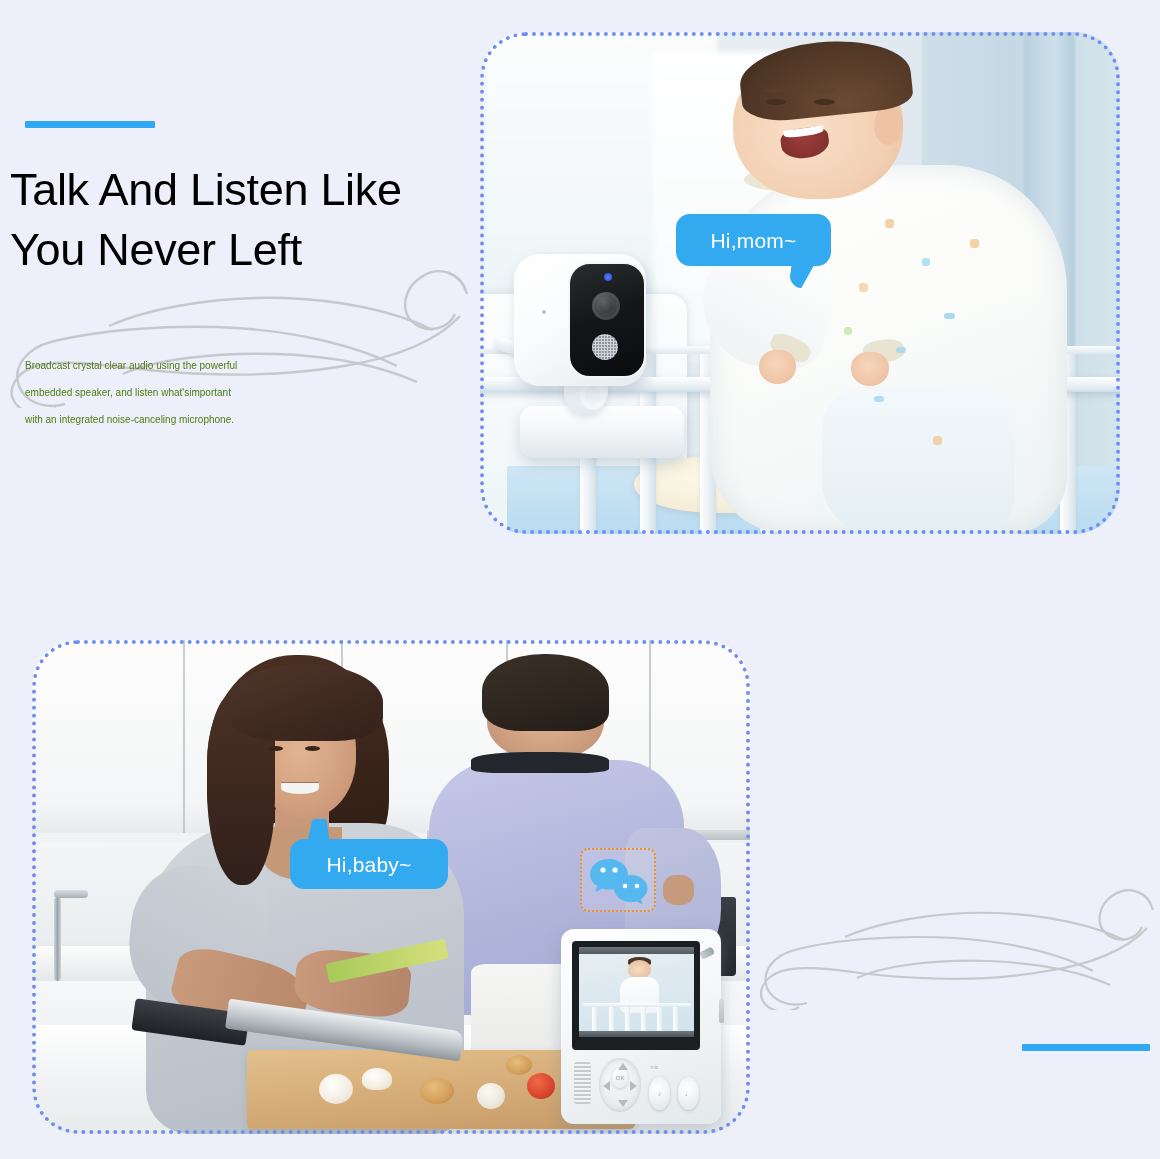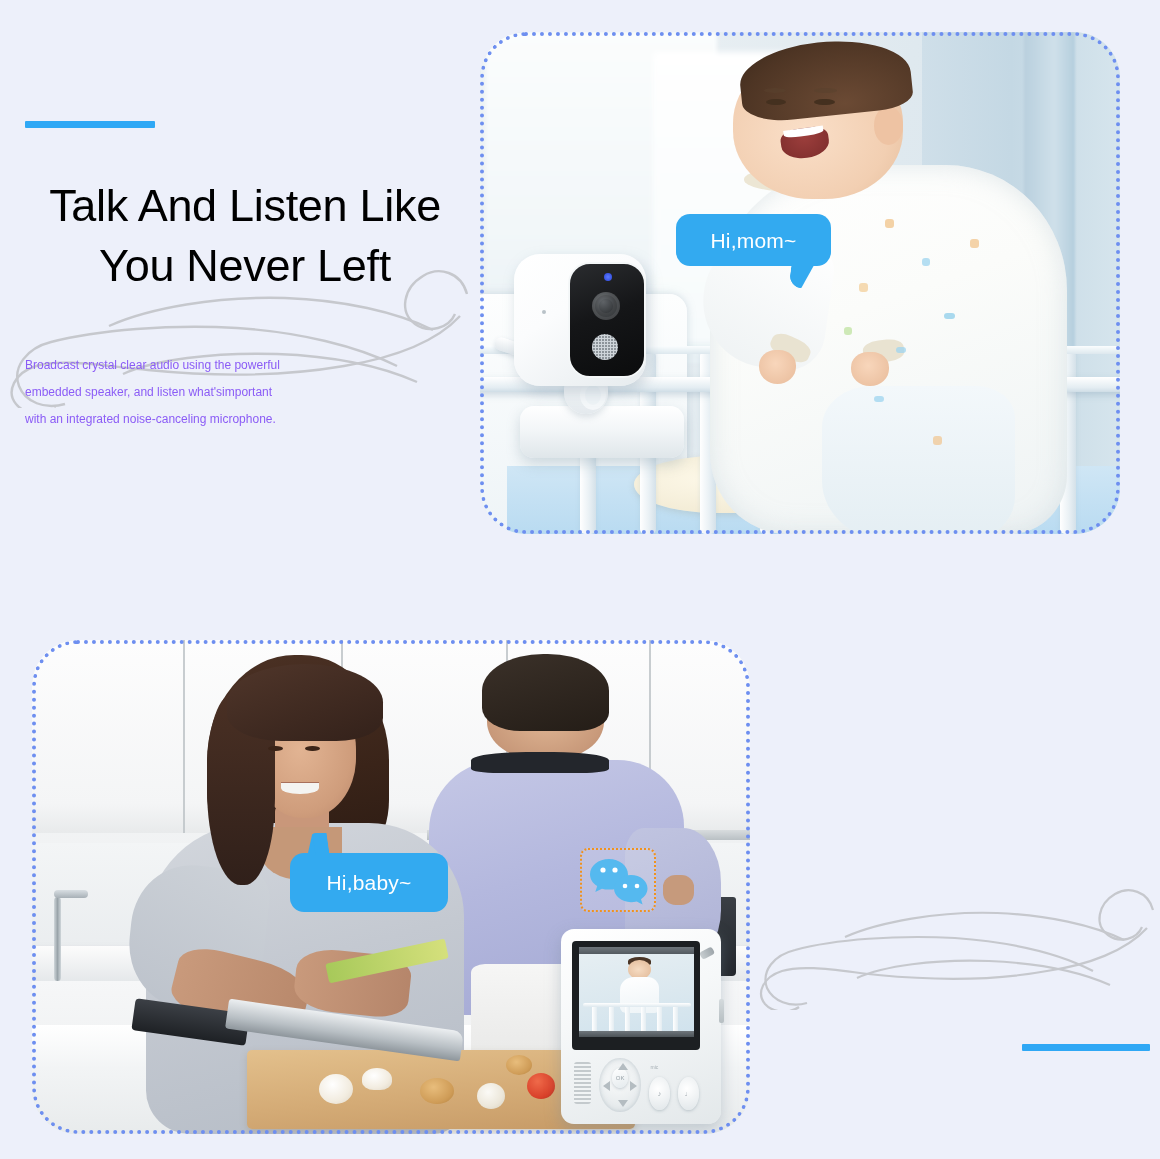--- a/index.html
+++ b/index.html
@@ -34,23 +34,23 @@
     position: absolute;
     font-size: 45px;
     line-height: 60px;
     color: #000000;
     letter-spacing: -0.3px;
     white-space: pre-line;
     font-weight: 400;
   }
   .bodytext {
     position: absolute;
-    font-size: 12px;
+    font-size: 10px;
     line-height: 27px;
-    color: #8b5cf6;
+    color: #4d7c0f;
     white-space: pre-line;
     font-weight: 400;
   }
 
   
   .feather {
     position: absolute;
     pointer-events: none;
   }
 
@@ -834,21 +834,21 @@
     color: #a7b0b5;
   }
 </style>
 </head>
 <body>
 
 <div class="page">
 
   <div class="accent-bar" style="left:25px; top:121px; width:130px;"></div>
 
-  <div class="headline" style="left:10px; top:176px; width:470px; text-align:center;">Talk And Listen Like
+  <div class="headline" style="left:10px; top:160px; width:470px; text-align:left;">Talk And Listen Like
 You Never Left</div>
 
   <svg class="feather" style="left:5px; top:258px;" width="470" height="150" viewBox="0 0 470 150">
     <g fill="none" stroke="#c6c8cd" stroke-width="2.4">
       <path d="M462 36c-6-22-28-28-44-18-20 12-24 36-8 48 14 10 34 4 40-10"></path>
       <path d="M455 58c-24 26-68 42-116 50-64 11-136 10-196 4-44-4-86-12-112-4-22 7-30 26-20 38 9 11 28 12 40 4"></path>
       <path d="M60 146c-20 6-40-2-46-18-7-19 8-38 32-44 46-12 120-18 186-14 62 4 120 18 160 38"></path>
       <path d="M104 68c40-18 108-30 176-28 58 2 112 14 148 32"></path>
       <path d="M118 116c30-14 90-22 154-20 54 2 104 12 140 28"></path>
     </g>
@@ -1036,21 +1036,21 @@
           </g>
           <g fill="#ffffff">
             <circle cx="21" cy="20" r="2.6"></circle>
             <circle cx="33" cy="20" r="2.6"></circle>
             <circle cx="43" cy="36" r="2.3"></circle>
             <circle cx="55" cy="36" r="2.3"></circle>
           </g>
         </svg>
       </div>
 
-      <div class="bubble bubble-baby" style="left:258px; top:213px; width:158px; height:59px;text-align:right;">
+      <div class="bubble bubble-baby" style="left:258px; top:199px; width:158px; height:50px;text-align:right;">
         <span>Hi,baby~</span>
         <span class="tail"></span>
       </div>
     </div>
     <div class="dots"></div>
   </div>
 
 
   <svg class="feather" style="left:755px; top:878px;" width="405" height="132" viewBox="0 0 405 132">
     <g fill="none" stroke="#c6c8cd" stroke-width="2.2">

